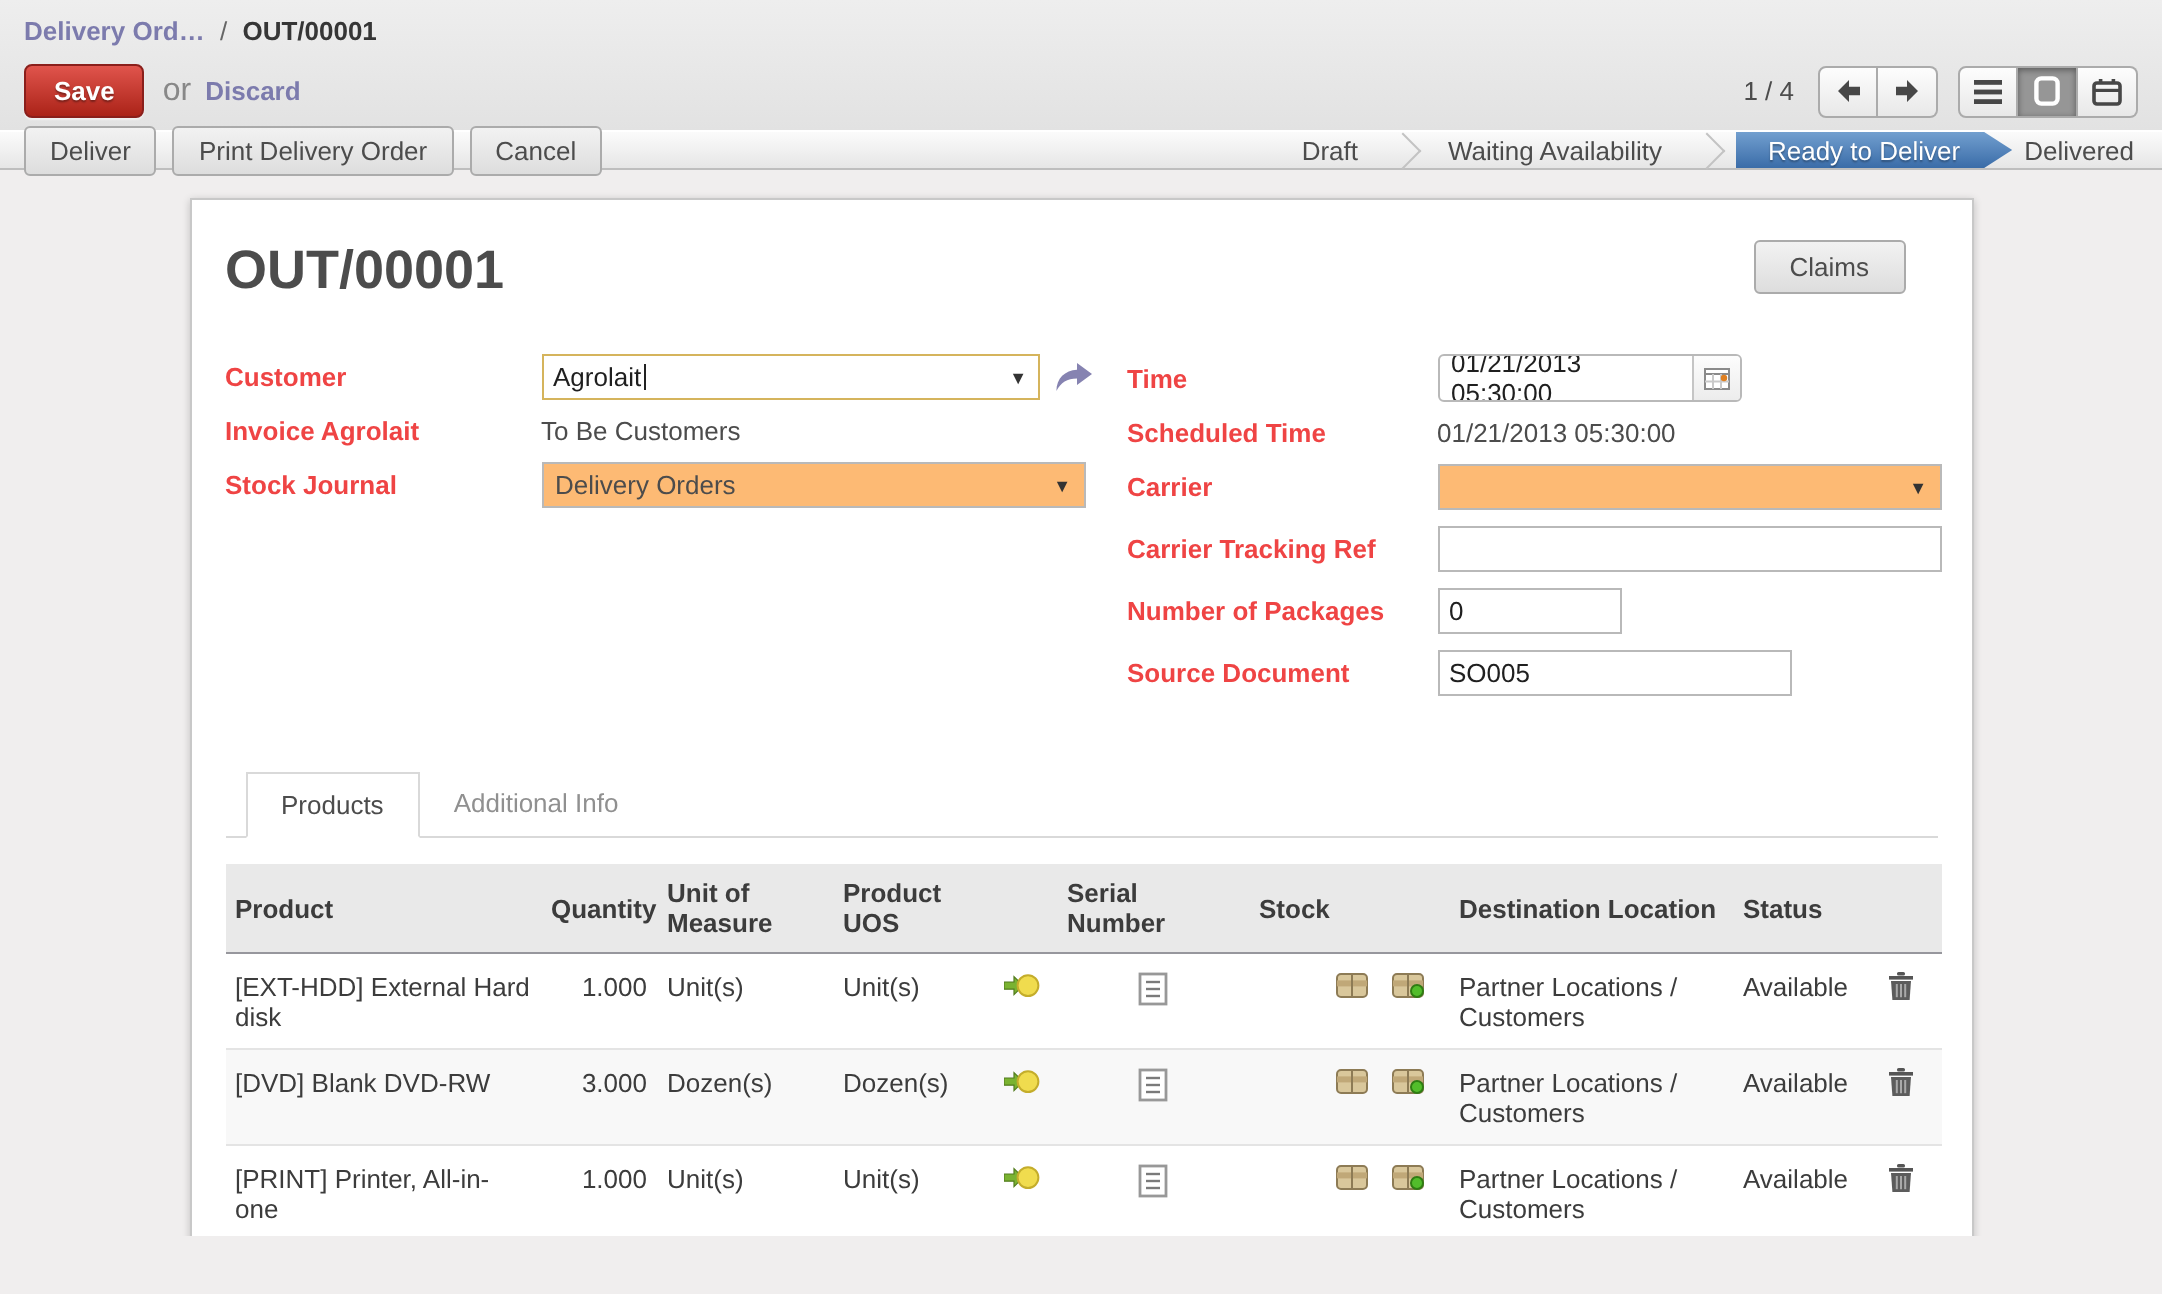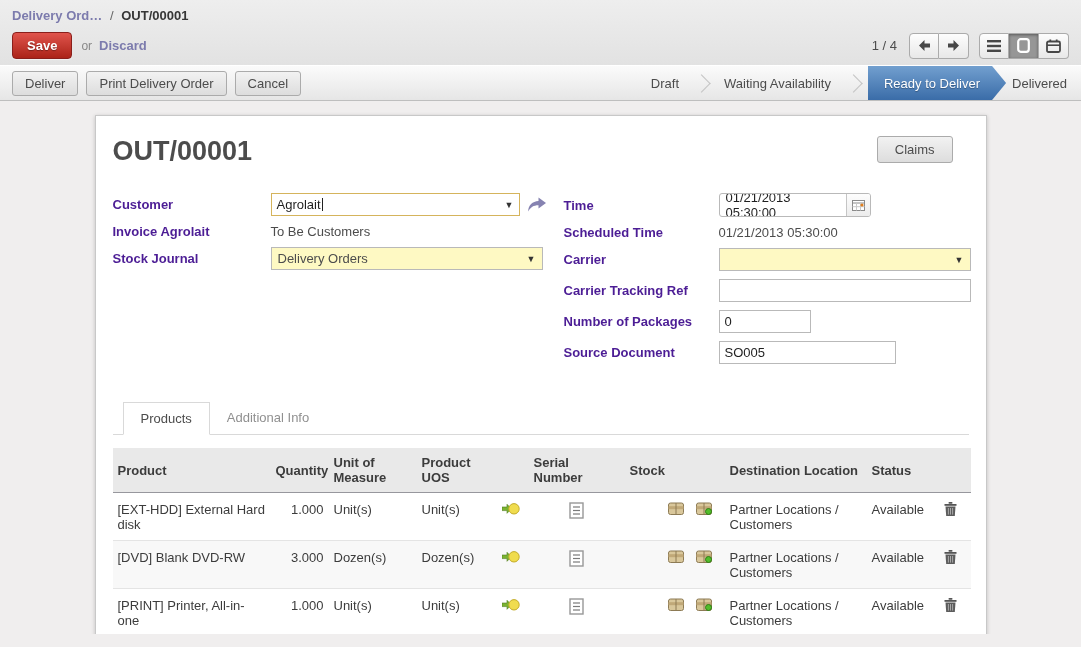--- a/index.html
+++ b/index.html
@@ -9,34 +9,34 @@
   
   .topbar { background:linear-gradient(#eeeeee,#e2e2e2); padding:8px 12px 6px 12px; }
   .breadcrumb { font-size:13px; font-weight:bold; margin-bottom:9px; }
   .breadcrumb a { color:#7c7bad; text-decoration:none; cursor:pointer; }
   .breadcrumb .sep { color:#666; font-weight:normal; padding:0 4px; }
   .breadcrumb .current { color:#363636; }
   .action-row { display:flex; align-items:center; }
   .btn-save { background:linear-gradient(#e0544c,#ab2318); border:1px solid #8a1f1b; border-radius:4px;
               color:#fff; font-weight:bold; font-size:13px; padding:5px 14px; cursor:pointer;
               text-shadow:0 1px 1px rgba(0,0,0,.35); box-shadow:0 1px 1px rgba(255,255,255,.5); }
-  .or-txt { color:#888; font-size:12px; margin:0 7px 0 9px; }
+  .or-txt { color:#888; font-size:16px; margin:0 7px 0 9px; }
   .link-discard { color:#7c7bad; font-weight:bold; text-decoration:none; cursor:pointer; }
   .action-right { margin-left:auto; display:flex; align-items:center; gap:10px; }
   .pager-text { color:#4c4c4c; margin-right:2px; }
   .btn-group { display:flex; }
   .icon-btn { width:30px; height:26px; display:flex; align-items:center; justify-content:center;
               background:linear-gradient(#fdfdfd,#e8e8e8); border:1px solid #ababab; cursor:pointer; }
   .btn-group .icon-btn + .icon-btn { border-left:none; }
   .btn-group .icon-btn:first-child { border-radius:4px 0 0 4px; }
   .btn-group .icon-btn:last-child { border-radius:0 4px 4px 0; }
   .icon-btn.active { background:#969696; box-shadow:inset 0 1px 3px rgba(0,0,0,.4); }
 
   
-  .statusbar { height:36px; background:linear-gradient(#fbfbfb,#e6e6e6); border-top:1px solid #fff;
+  .statusbar { height:20px; background:linear-gradient(#fbfbfb,#e6e6e6); border-top:1px solid #fff;
                border-bottom:1px solid #bebebe; display:flex; align-items:center; padding:0 0 0 12px; }
   .btn { background:linear-gradient(#f2f2f2,#dddddd); border:1px solid #ababab; border-radius:3px;
          color:#4c4c4c; font-size:13px; padding:4px 12px; cursor:pointer; }
   .statusbar .btn { margin-right:8px; }
   .steps { margin-left:auto; display:flex; align-items:center; height:100%; }
   .step { padding:0 14px; color:#4c4c4c; display:flex; align-items:center; height:100%; }
   .chev { width:13px; height:13px; border-top:1px solid #c3c3c3; border-right:1px solid #c3c3c3;
           transform:rotate(45deg); margin:0 2px; flex:none; }
   .step.active { color:#fff; background:linear-gradient(#729fcf,#3a6ca8); padding:0 26px 0 16px; margin:0 0 0 6px;
                  clip-path:polygon(0 0, calc(100% - 14px) 0, 100% 50%, calc(100% - 14px) 100%, 0 100%);
@@ -49,25 +49,25 @@
            box-shadow:0 1px 4px rgba(0,0,0,.2); padding:20px 17px 30px 17px; min-height:560px; }
   .title-row { display:flex; align-items:flex-start; margin-bottom:26px; }
   .sheet-title { font-size:27px; font-weight:bold; color:#4c4c4c; }
   .btn-claims { margin-left:auto; margin-right:16px; padding:5px 17px; }
 
   
   .fields { display:flex; }
   .fgrid { display:grid; grid-template-columns:158px 1fr; row-gap:8px; align-items:center; align-content:start; }
   .fgrid.left { width:448px; }
   .fgrid.right { width:405px; margin-left:5px; grid-template-columns:155px 1fr; }
-  .flabel { font-weight:bold; color:#4c1d95; }
+  .flabel { font-weight:bold; color:#ef4444; }
   .ftext { color:#4c4c4c; }
   .inp { border:1px solid #b9b9b9; background:#fff; height:23px; display:flex; align-items:center;
          padding:0 5px; color:#1f1f1f; }
-  .sel { border:1px solid #b9b9b9; background:#fef9c3; height:23px; display:flex; align-items:center;
+  .sel { border:1px solid #b9b9b9; background:#fdba74; height:23px; display:flex; align-items:center;
          padding:0 6px; cursor:pointer; }
   .sel .arrow, .inp .arrow { margin-left:auto; font-size:9px; color:#333; padding-left:6px; }
   .customer-wrap { display:flex; align-items:center; gap:7px; }
   .inp.focused { border-color:#d5b45c; width:249px; }
   .caret { display:inline-block; width:1px; height:13px; background:#222; margin-left:1px; }
   .time-group { width:152px; border:1px solid #b9b9b9; border-radius:3px; height:24px; display:flex; align-items:center; overflow:hidden; }
   .time-group .tval { padding:0 6px; flex:1; color:#1f1f1f; }
   .cal-btn { width:24px; height:100%; border-left:1px solid #c5c5c5; background:linear-gradient(#fdfdfd,#ececec);
              display:flex; align-items:center; justify-content:center; cursor:pointer; }
   .w-journal { width:272px; } .w-carrier { width:252px; } .w-track { width:252px; }

